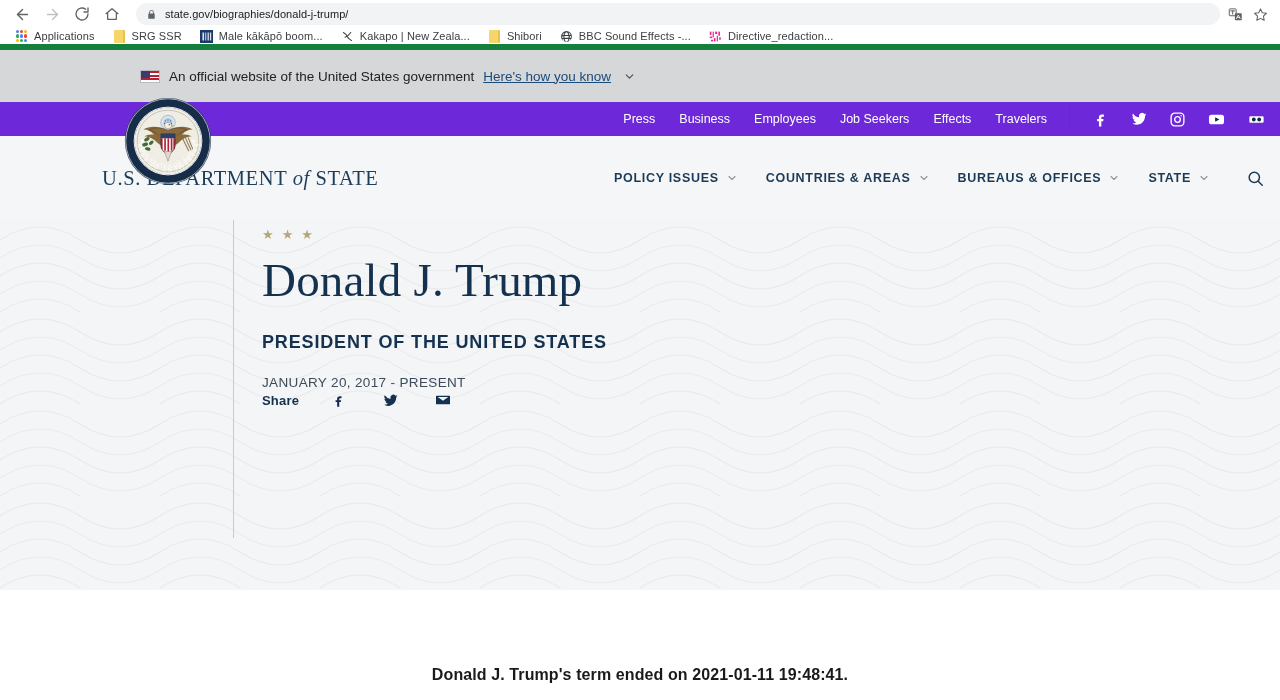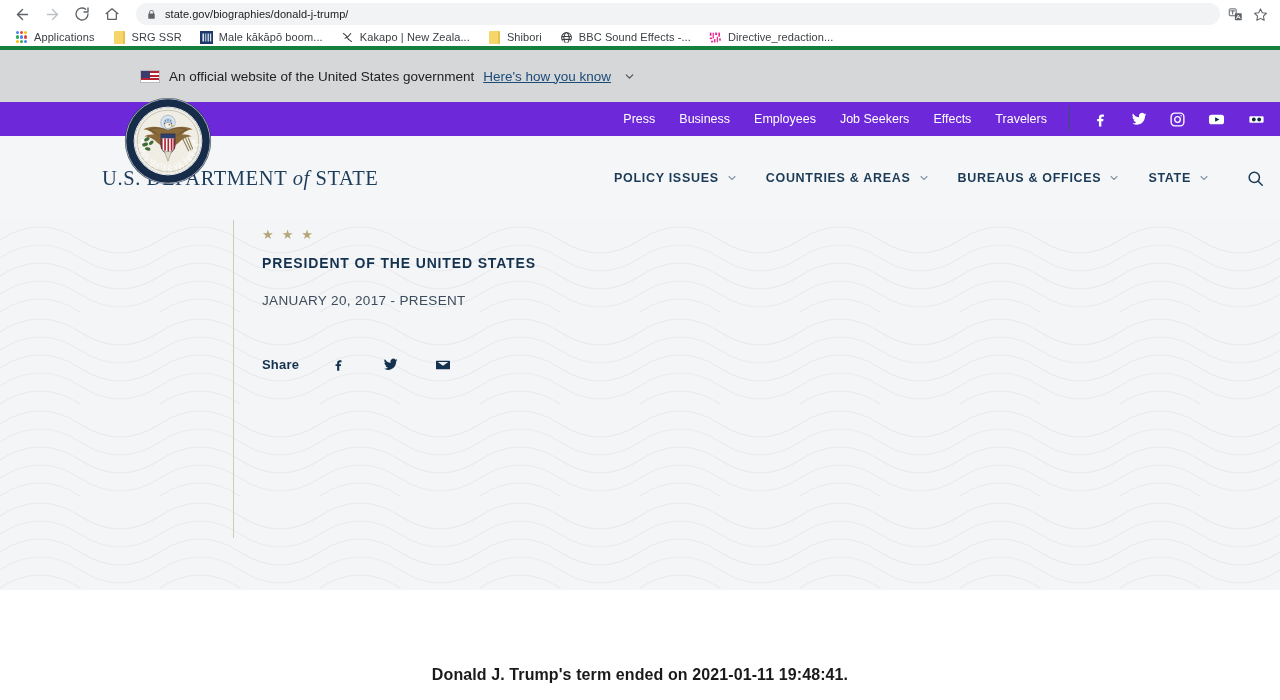--- a/index.html
+++ b/index.html
@@ -34,21 +34,21 @@
   .omnibox .lock { color: #5f6368; flex: 0 0 auto; display:flex; }
   .omnibox .url {
     font-size: 11px; color: #202124; white-space: nowrap;
     overflow: hidden; text-overflow: ellipsis; letter-spacing: 0.05px;
   }
   .omnibox-actions { display: flex; align-items: center; gap: 10px; padding-right: 4px; }
   .icon-btn { color: #5f6368; display: flex; align-items: center; }
 
   .bookmarks {
     height: 22px; display: flex; align-items: center;
-    padding: 0 6px; gap: 0px; border-bottom: 4px solid #15803d;
+    padding: 0 6px; gap: 0px; border-bottom: 6px solid #15803d;
   }
   .bm {
     display: flex; align-items: center; gap: 6px;
     padding: 0 9px; height: 20px; white-space: nowrap;
     border-radius: 3px;
   }
   .bm-label { font-size: 11px; color: #3c4043; letter-spacing: 0.1px; }
   .bm-fav { width: 13px; height: 13px; flex: 0 0 auto; display:flex; align-items:center; justify-content:center;}
   .fav-folder { width: 11px; height: 13px; background: #f6d66a; border-radius: 1px;
                 border-right: 2px solid #e8c24f; }
@@ -134,29 +134,29 @@
   }
   .hero-inner { position: relative; padding-left: 262px; padding-top: 8px; }
   .stars { display: flex; gap: 8px; margin-bottom: 14px; }
   .stars span { color: #b5a678; font-size: 13px; line-height: 1; }
   .bio-name {
     font-family: "Liberation Serif", serif;
     font-size: 47px; color: #14314f; font-weight: 400;
     line-height: 1.08; letter-spacing: 0.2px;
   }
   .bio-role {
-    font-size: 14px; font-weight: 700; color: #14314f;
-    letter-spacing: 0.85px; margin-top: 10px;
+    font-size: 18px; font-weight: 700; color: #14314f;
+    letter-spacing: 0.85px; margin-top: 26px;
   }
   .bio-dates {
     font-size: 13.5px; color: #3b4b5b; letter-spacing: 0.35px;
     margin-top: 22px;
   }
   .share-row {
-    display: flex; align-items: center; gap: 28px; margin-top: 46px;
+    display: flex; align-items: center; gap: 28px; 
   }
   .share-label { font-size: 13px; font-weight: 700; color: #14314f; letter-spacing: 0.2px; }
   .share-row a { color: #14314f; display: flex; align-items: center; padding: 2px 4px; }
 
   
   .notice-area {
     height: 102px; background: #ffffff;
     display: flex; align-items: flex-end; justify-content: center;
   }
   .notice-text {
@@ -495,20 +495,21 @@
   </svg>
 
   <div class="hero-divider"></div>
 
   <div class="hero-inner">
     <div class="stars">
       <span>★</span>
       <span>★</span>
       <span>★</span>
     </div>
+    <h1 class="bio-name">Donald J. Trump</h1>
     <div class="bio-role">PRESIDENT OF THE UNITED STATES</div>
     <div class="bio-dates">JANUARY 20, 2017 - PRESENT</div>
 
     <div class="share-row">
       <span class="share-label">Share</span>
       <a href="#">
         <svg width="15" height="15" viewBox="0 0 24 24" fill="currentColor">
             <path d="M14.5 8.2h2.3V5.1h-2.8c-2.6 0-4.2 1.6-4.2 4.2v2.1H7.3v3.1h2.5V22h3.4v-7.5h2.6l.4-3.1h-3V9.5c0-.8.3-1.3 1.3-1.3z"></path>
           </svg>
       </a>

